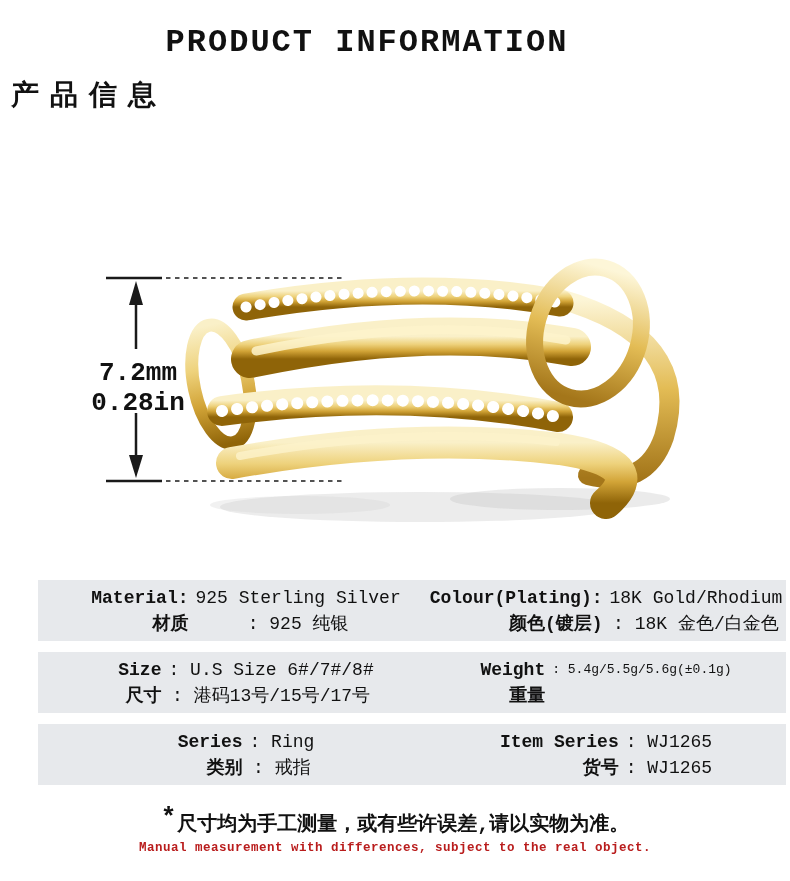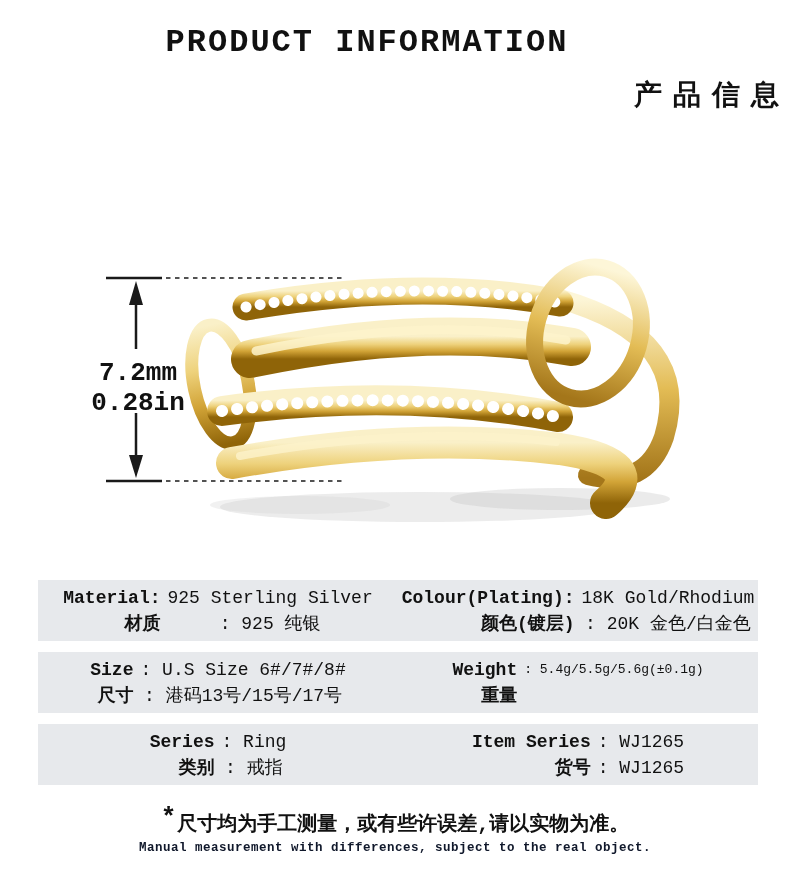--- a/index.html
+++ b/index.html
@@ -17,35 +17,35 @@
     color:var(--text);
   }
   .title-en{
     position:absolute;top:24px;left:0;width:734px;
     margin:0;text-align:center;
     font-size:32px;font-weight:bold;letter-spacing:2px;
     white-space:pre;
   }
   .title-zh{
     position:absolute;top:76px;left:0;width:790px;
-    margin:0;text-align:right;text-indent:11px;
+    margin:0;text-align:left;text-indent:11px;
     font-size:28px;font-weight:bold;letter-spacing:11px;
   }
   .figure{position:absolute;top:237px;left:0;width:652px;height:320px;}
   .figure svg{display:block;}
   .dim-text{
     font-family:"Liberation Mono","DejaVu Sans Mono",monospace;
     font-size:26px;font-weight:bold;fill:var(--text);
     text-anchor:middle;
   }
   .spec-table{position:absolute;top:580px;left:38px;width:720px;}
   .spec-row{
     width:720px;height:61px;margin-bottom:11px;
     background:var(--row-bg);
-    display:grid;grid-template-columns:50% 50%;
+    display:grid;grid-template-columns:50% 50%;padding-left:28px;
   }
   .spec-cell{
     display:grid;grid-template-columns:auto auto;
     justify-content:center;align-content:center;
     line-height:26px;
   }
   .lbl{
     text-align:right;padding-right:7px;white-space:pre;
     font-size:18px;font-weight:bold;
   }
@@ -53,21 +53,21 @@
     text-align:center;white-space:pre;
     font-size:18px;font-weight:normal;
   }
   .val.small{font-size:13px;line-height:26px;}
   .footnote{position:absolute;left:0;width:790px;text-align:center;}
   .footnote-zh{top:808px;font-size:20px;font-weight:bold;}
   .footnote-zh .star{
     display:inline-block;font-size:26px;
     transform:translateY(-5px);margin-right:1px;
   }
-  .footnote-en{top:841px;font-size:12.5px;font-weight:bold;color:#0f172a;letter-spacing:0.5px;}
+  .footnote-en{top:841px;font-size:12.5px;font-weight:bold;color:#b91c1c;letter-spacing:0.5px;}
 </style>
 </head>
 <body>
 
 <div class="page">
 
   <h1 class="title-en">PRODUCT INFORMATION</h1>
   <h2 class="title-zh">产品信息</h2>
 
   <div class="figure">
@@ -127,21 +127,21 @@
       <div class="spec-cell">
         <span class="lbl">Material:</span>
           <span class="val">925 Sterling Silver</span>
         <span class="lbl">材质</span>
           <span class="val">: 925 纯银</span>
       </div>
       <div class="spec-cell">
         <span class="lbl">Colour(Plating):</span>
           <span class="val">18K Gold/Rhodium</span>
         <span class="lbl">颜色(镀层)</span>
-          <span class="val">: 20K 金色/白金色</span>
+          <span class="val">: 18K 金色/白金色</span>
       </div>
     </div>
 
     <div class="spec-row">
       <div class="spec-cell">
         <span class="lbl">Size</span>
           <span class="val">: U.S Size 6#/7#/8#</span>
         <span class="lbl">尺寸</span>
           <span class="val">: 港码13号/15号/17号</span>
       </div>

